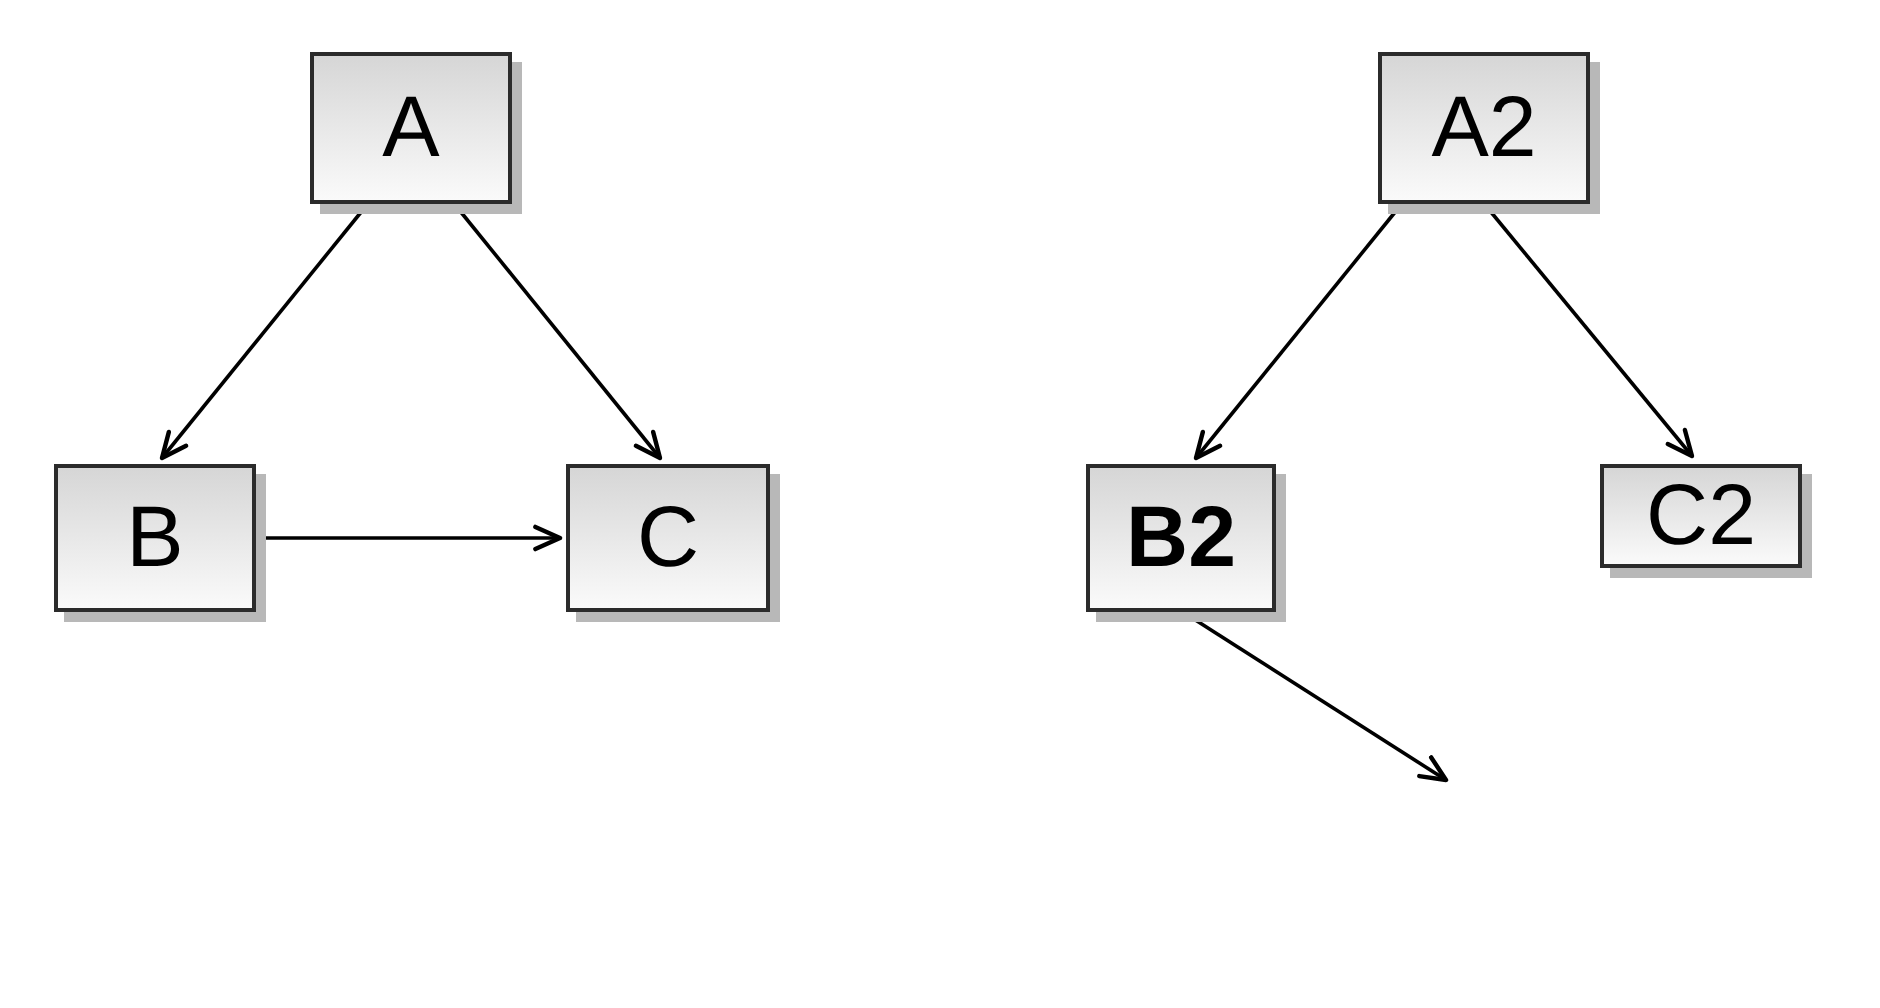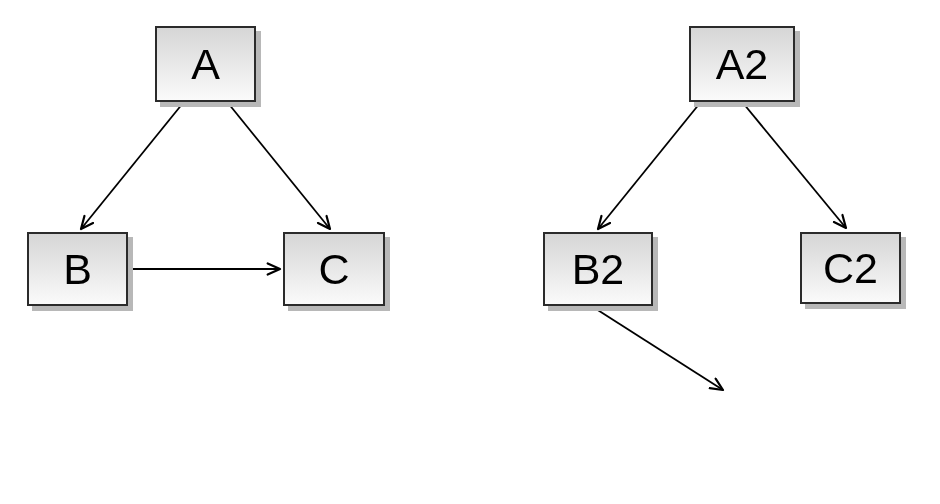--- a/index.html
+++ b/index.html
@@ -54,15 +54,15 @@
         <line x1="700" y1="103" x2="598" y2="229" stroke="#000000" stroke-width="1.8" marker-end="url(#arrow)"></line>
         <line x1="743" y1="103" x2="846" y2="228" stroke="#000000" stroke-width="1.8" marker-end="url(#arrow)"></line>
         <line x1="593" y1="307" x2="723" y2="390" stroke="#000000" stroke-width="1.8" marker-end="url(#arrow)"></line>
       </g>
   </svg>
 
 <div class="node" style="left: 155px; top: 26px; width: 101px; height: 76px; background: linear-gradient(rgb(214, 214, 214), rgb(250, 250, 250)); border-color: rgb(43, 43, 43); box-shadow: rgb(184, 184, 184) 5px 5px 0px 0px; color: rgb(0, 0, 0);">A</div>
     <div class="node" style="left: 27px; top: 232px; width: 101px; height: 74px; background: linear-gradient(rgb(214, 214, 214), rgb(250, 250, 250)); border-color: rgb(43, 43, 43); box-shadow: rgb(184, 184, 184) 5px 5px 0px 0px; color: rgb(0, 0, 0);">B</div>
     <div class="node" style="left: 283px; top: 232px; width: 102px; height: 74px; background: linear-gradient(rgb(214, 214, 214), rgb(250, 250, 250)); border-color: rgb(43, 43, 43); box-shadow: rgb(184, 184, 184) 5px 5px 0px 0px; color: rgb(0, 0, 0);">C</div>
     <div class="node" style="left: 669px; top: 26px; width: 106px; height: 76px; background: linear-gradient(rgb(214, 214, 214), rgb(250, 250, 250)); border-color: rgb(43, 43, 43); box-shadow: rgb(184, 184, 184) 5px 5px 0px 0px; color: rgb(0, 0, 0); margin-left: 20px;">A2</div>
-    <div class="node" style="left: 543px; top: 232px; width: 110px; height: 74px; background: linear-gradient(rgb(214, 214, 214), rgb(250, 250, 250)); border-color: rgb(43, 43, 43); box-shadow: rgb(184, 184, 184) 5px 5px 0px 0px; color: rgb(0, 0, 0);">B2</div>
-    <div class="node" style="left: 800px; top: 232px; width: 101px; height: 72px; background: linear-gradient(rgb(214, 214, 214), rgb(250, 250, 250)); border-color: rgb(43, 43, 43); box-shadow: rgb(184, 184, 184) 5px 5px 0px 0px; color: rgb(0, 0, 0);">C2</div>
+    <div class="node" style="left: 543px; top: 232px; width: 95px; height: 74px; background: linear-gradient(rgb(214, 214, 214), rgb(250, 250, 250)); border-color: rgb(43, 43, 43); box-shadow: rgb(184, 184, 184) 5px 5px 0px 0px; color: rgb(0, 0, 0); font-weight: bold;">B2</div>
+    <div class="node" style="left: 800px; top: 232px; width: 101px; height: 52px; background: linear-gradient(rgb(214, 214, 214), rgb(250, 250, 250)); border-color: rgb(43, 43, 43); box-shadow: rgb(184, 184, 184) 5px 5px 0px 0px; color: rgb(0, 0, 0);">C2</div>
   </div>
 
 </body></html>

